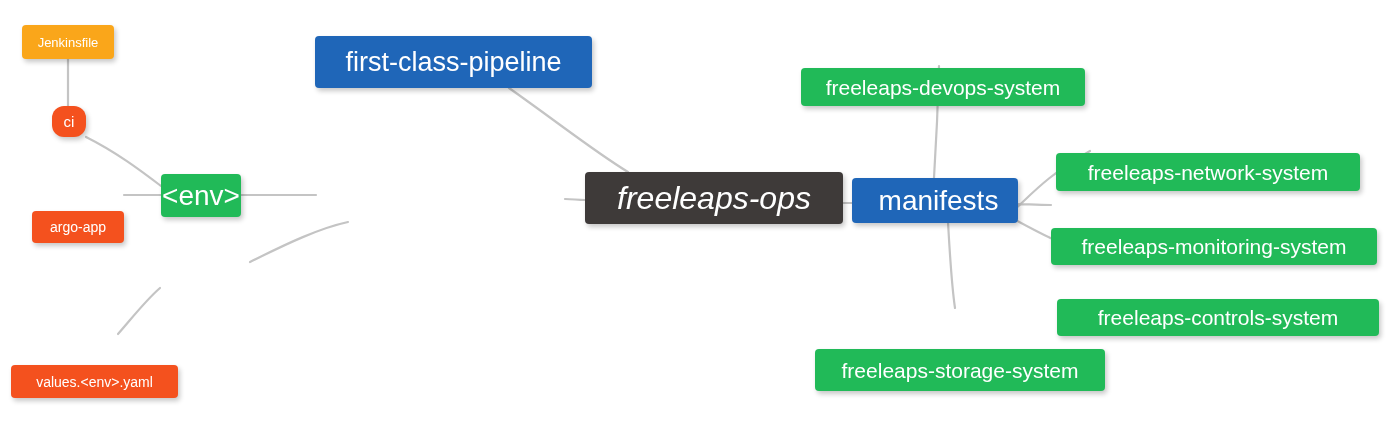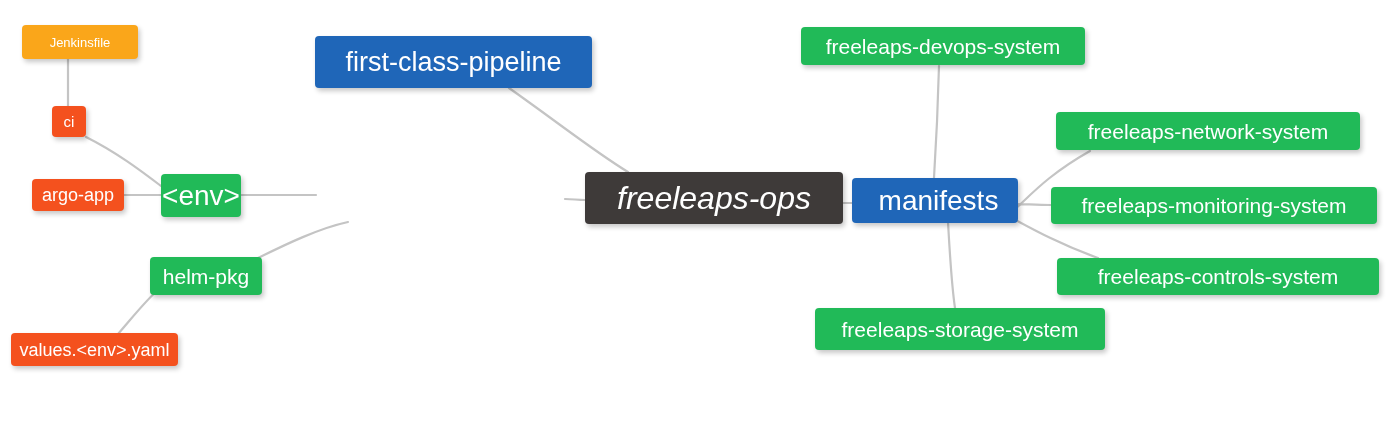--- a/index.html
+++ b/index.html
@@ -39,22 +39,22 @@
   }
   .n-root   { background: #3e3a39; }
   .n-blue   { background: #1f66b8; }
   .n-green  { background: #21ba58; }
   .n-red    { background: #f4511e; }
   .n-orange { background: #faa61a; }
 
   .sz-root   { font-size: 32px; }
   .sz-lg     { font-size: 27px; }
   .sz-md     { font-size: 28px; }
-  .sz-sm     { font-size: 21px; }
-  .sz-xs     { font-size: 18px; }
+  .sz-sm     { font-size: 21px; margin-top: 41px; }
+  .sz-xs     { font-size: 14px; margin-top: 32px; }
   .sz-xxs    { font-size: 15px; }
   .sz-tiny   { font-size: 13px; }
 </style>
 </head>
 <body>
 
 <div id="canvas">
 
   <svg id="edges" viewBox="0 0 1390 421" xmlns="http://www.w3.org/2000/svg">
     <g fill="none" stroke="#c4c4c4" stroke-width="2.2" stroke-linecap="round">
@@ -68,44 +68,41 @@
       <path d="M 118,334 C 132,318 146,300 160,288"></path>
       <path d="M 843,203 C 847,203 849,203 852,203"></path>
       <path d="M 934,178 C 936,146 938,104 939,66"></path>
       <path d="M 1012,212 C 1030,196 1046,176 1090,151"></path>
       <path d="M 1012,204 C 1024,204 1036,205 1051,205"></path>
       <path d="M 1012,218 C 1036,231 1062,245 1098,258"></path>
       <path d="M 948,222 C 950,258 952,288 955,308"></path>
     </g>
   </svg>
 
-  <div class="node n-orange sz-tiny" style="left:22px; top:25px; width:116px; height:34px;">
+  <div class="node n-orange sz-tiny" style="left:22px; top:25px; width:92px; height:34px;">
     <span>Jenkinsfile</span>
   </div>
 
-  <div class="node n-red sz-xxs" style="left:52px; top:106px; width:34px; height:31px;">
+  <div class="node n-red sz-xxs" style="left:52px; top:106px; width:34px; height:31px;border-radius:12px;">
     <span>ci</span>
   </div>
 
   <div class="node n-red sz-xs" style="left:32px; top:179px; width:92px; height:32px;">
     <span>argo-app</span>
   </div>
 
   <div class="node n-green sz-md" style="left:161px; top:174px; width:80px; height:43px;">
     <span>&lt;env&gt;</span>
   </div>
 
   <div class="node n-blue sz-lg" style="left:315px; top:36px; width:277px; height:52px;">
     <span>first-class-pipeline</span>
   </div>
 
 
-  <div class="node n-green sz-sm" style="left:150px; top:257px; width:112px; height:38px;">
-    <span>helm-pkg</span>
-  </div>
 
   <div class="node n-red sz-xs" style="left:11px; top:333px; width:167px; height:33px;">
     <span>values.&lt;env&gt;.yaml</span>
   </div>
 
   <div class="node n-root sz-root" style="left:585px; top:172px; width:258px; height:52px;font-style:italic;">
     <span>freeleaps-ops</span>
   </div>
 
   <div class="node n-blue sz-md" style="left:852px; top:178px; width:166px; height:45px;padding-left:7px;">

